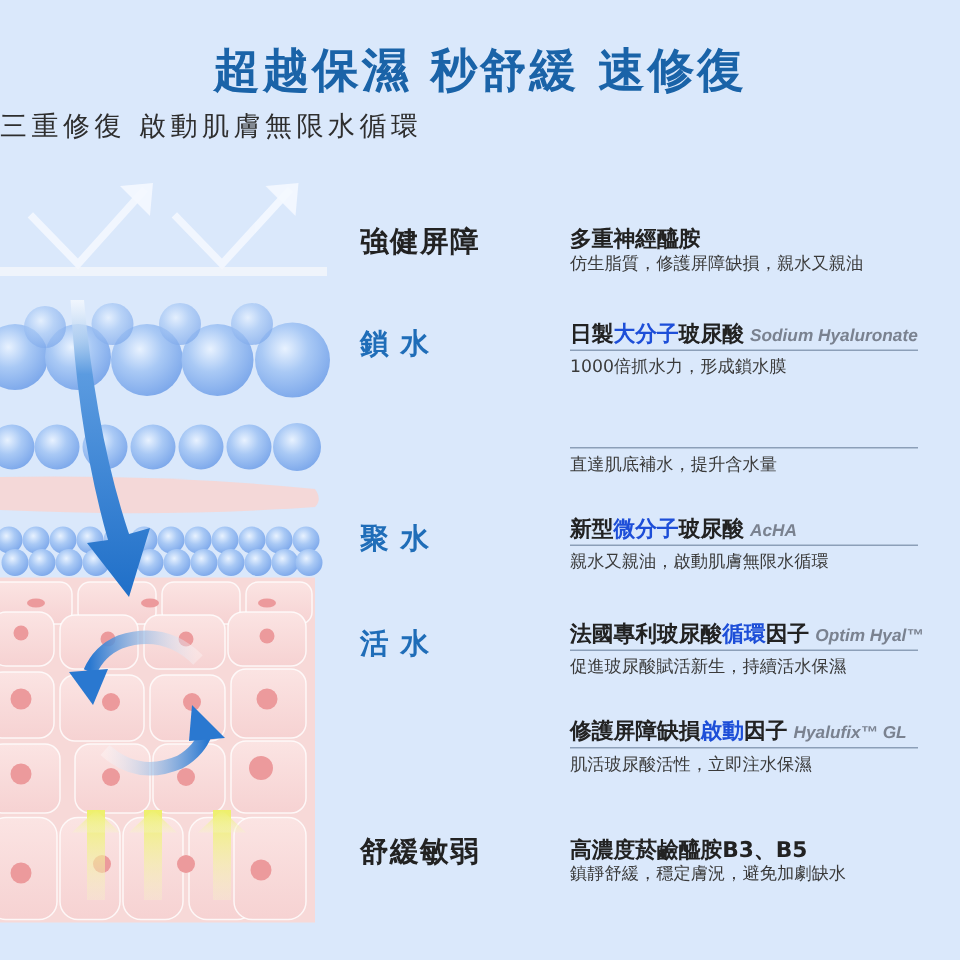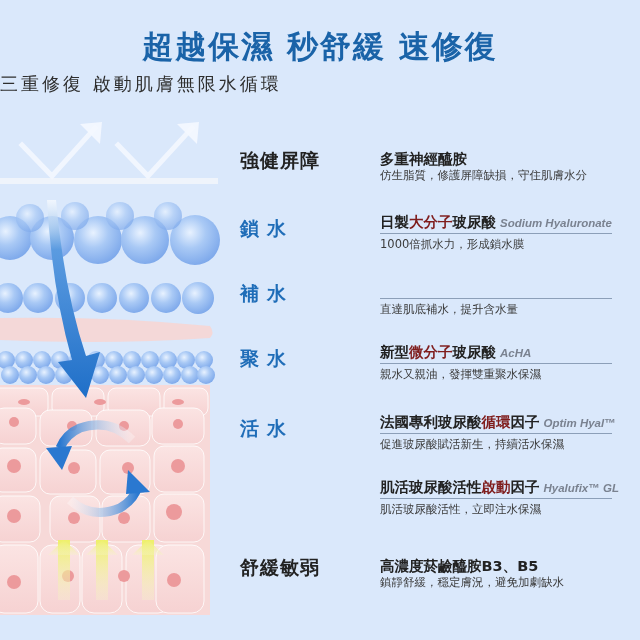--- a/index.html
+++ b/index.html
@@ -31,21 +31,21 @@
   .row .label {
     position: absolute; left: 0; width: 125px; 
     font-size: 19px; font-weight: bold; white-space: nowrap;
   }
   .row .label.dark { color: #222; letter-spacing: 1px; }
   .row .label.blue { color: #1f6db8; letter-spacing: 8px; }
   .row .title {
     position: absolute; left: 140px; font-size: 14.5px; font-weight: bold;
     color: #222; white-space: nowrap;
   }
-  .row .title .hl { color: #7f1d1d; }
+  .row .title .hl { color: #1d4ed8; }
   .row .title .latin {
     font-family: "Liberation Sans", sans-serif; font-style: italic;
     font-weight: bold; font-size: 11.5px; color: #7a8290; margin-left: 4px;
   }
   .row .desc {
     position: absolute; left: 140px; font-size: 11.5px; color: #3a3a3a;
     white-space: nowrap;
   }
   .row .sep {
     position: absolute; left: 140px; width: 232px; height: 1px; background: #8c9fb8;
@@ -215,52 +215,51 @@
         <polygon points="86,555 102,540 118,555"></polygon>
         <polygon points="142,540 154,540 154,600 142,600"></polygon>
         <polygon points="132,555 148,540 164,555"></polygon>
       </g>
     </svg>
   </div>
 
   <div class="row" style="top:140px;">
     <div class="label dark" style="top:8px;">強健屏障</div>
     <div class="title" style="top:10px;"><span>多重神經醯胺</span></div>
-    <div class="desc" style="top:28px;">仿生脂質，修護屏障缺損，守住肌膚水分</div>
+    <div class="desc" style="top:28px;">仿生脂質，修護屏障缺損，親水又親油</div>
   </div>
 
   <div class="row" style="top:205px;">
     <div class="label blue" style="top:11px;">鎖水</div>
     <div class="title" style="top:8px;"><span>日製</span><span class="hl">大分子</span><span>玻尿酸</span><span class="latin">Sodium Hyaluronate</span></div>
     <div class="sep" style="top:28px;"></div>
     <div class="desc" style="top:32px;">1000倍抓水力，形成鎖水膜</div>
   </div>
 
   <div class="row" style="top:270px;">
-    <div class="label blue" style="top:11px;">補水</div>
     <div class="sep" style="top:28px;"></div>
     <div class="desc" style="top:32px;">直達肌底補水，提升含水量</div>
   </div>
 
   <div class="row" style="top:335px;">
     <div class="label blue" style="top:11px;">聚水</div>
     <div class="title" style="top:8px;"><span>新型</span><span class="hl">微分子</span><span>玻尿酸</span><span class="latin">AcHA</span></div>
     <div class="sep" style="top:28px;"></div>
-    <div class="desc" style="top:32px;">親水又親油，發揮雙重聚水保濕</div>
+    <div class="desc" style="top:32px;">親水又親油，啟動肌膚無限水循環</div>
   </div>
 
   <div class="row" style="top:405px;">
     <div class="label blue" style="top:11px;">活水</div>
     <div class="title" style="top:8px;"><span>法國專利玻尿酸</span><span class="hl">循環</span><span>因子</span><span class="latin">Optim Hyal™</span></div>
     <div class="sep" style="top:28px;"></div>
     <div class="desc" style="top:32px;">促進玻尿酸賦活新生，持續活水保濕</div>
   </div>
 
   <div class="row" style="top:470px;">
-    <div class="title" style="top:8px;"><span>肌活玻尿酸活性</span><span class="hl">啟動</span><span>因子</span><span class="latin">Hyalufix™ GL</span></div>
+    <div class="title" style="top:8px;"><span>修護屏障缺損</span><span class="hl">啟動</span><span>因子</span><span class="latin">Hyalufix™ GL</span></div>
     <div class="sep" style="top:28px;"></div>
     <div class="desc" style="top:32px;">肌活玻尿酸活性，立即注水保濕</div>
   </div>
 
   <div class="row" style="top:545px;">
     <div class="label dark" style="top:10px;">舒緩敏弱</div>
     <div class="title" style="top:12px;"><span>高濃度菸鹼醯胺B3、B5</span></div>
     <div class="desc" style="top:30px;">鎮靜舒緩，穩定膚況，避免加劇缺水</div>
   </div>
 

